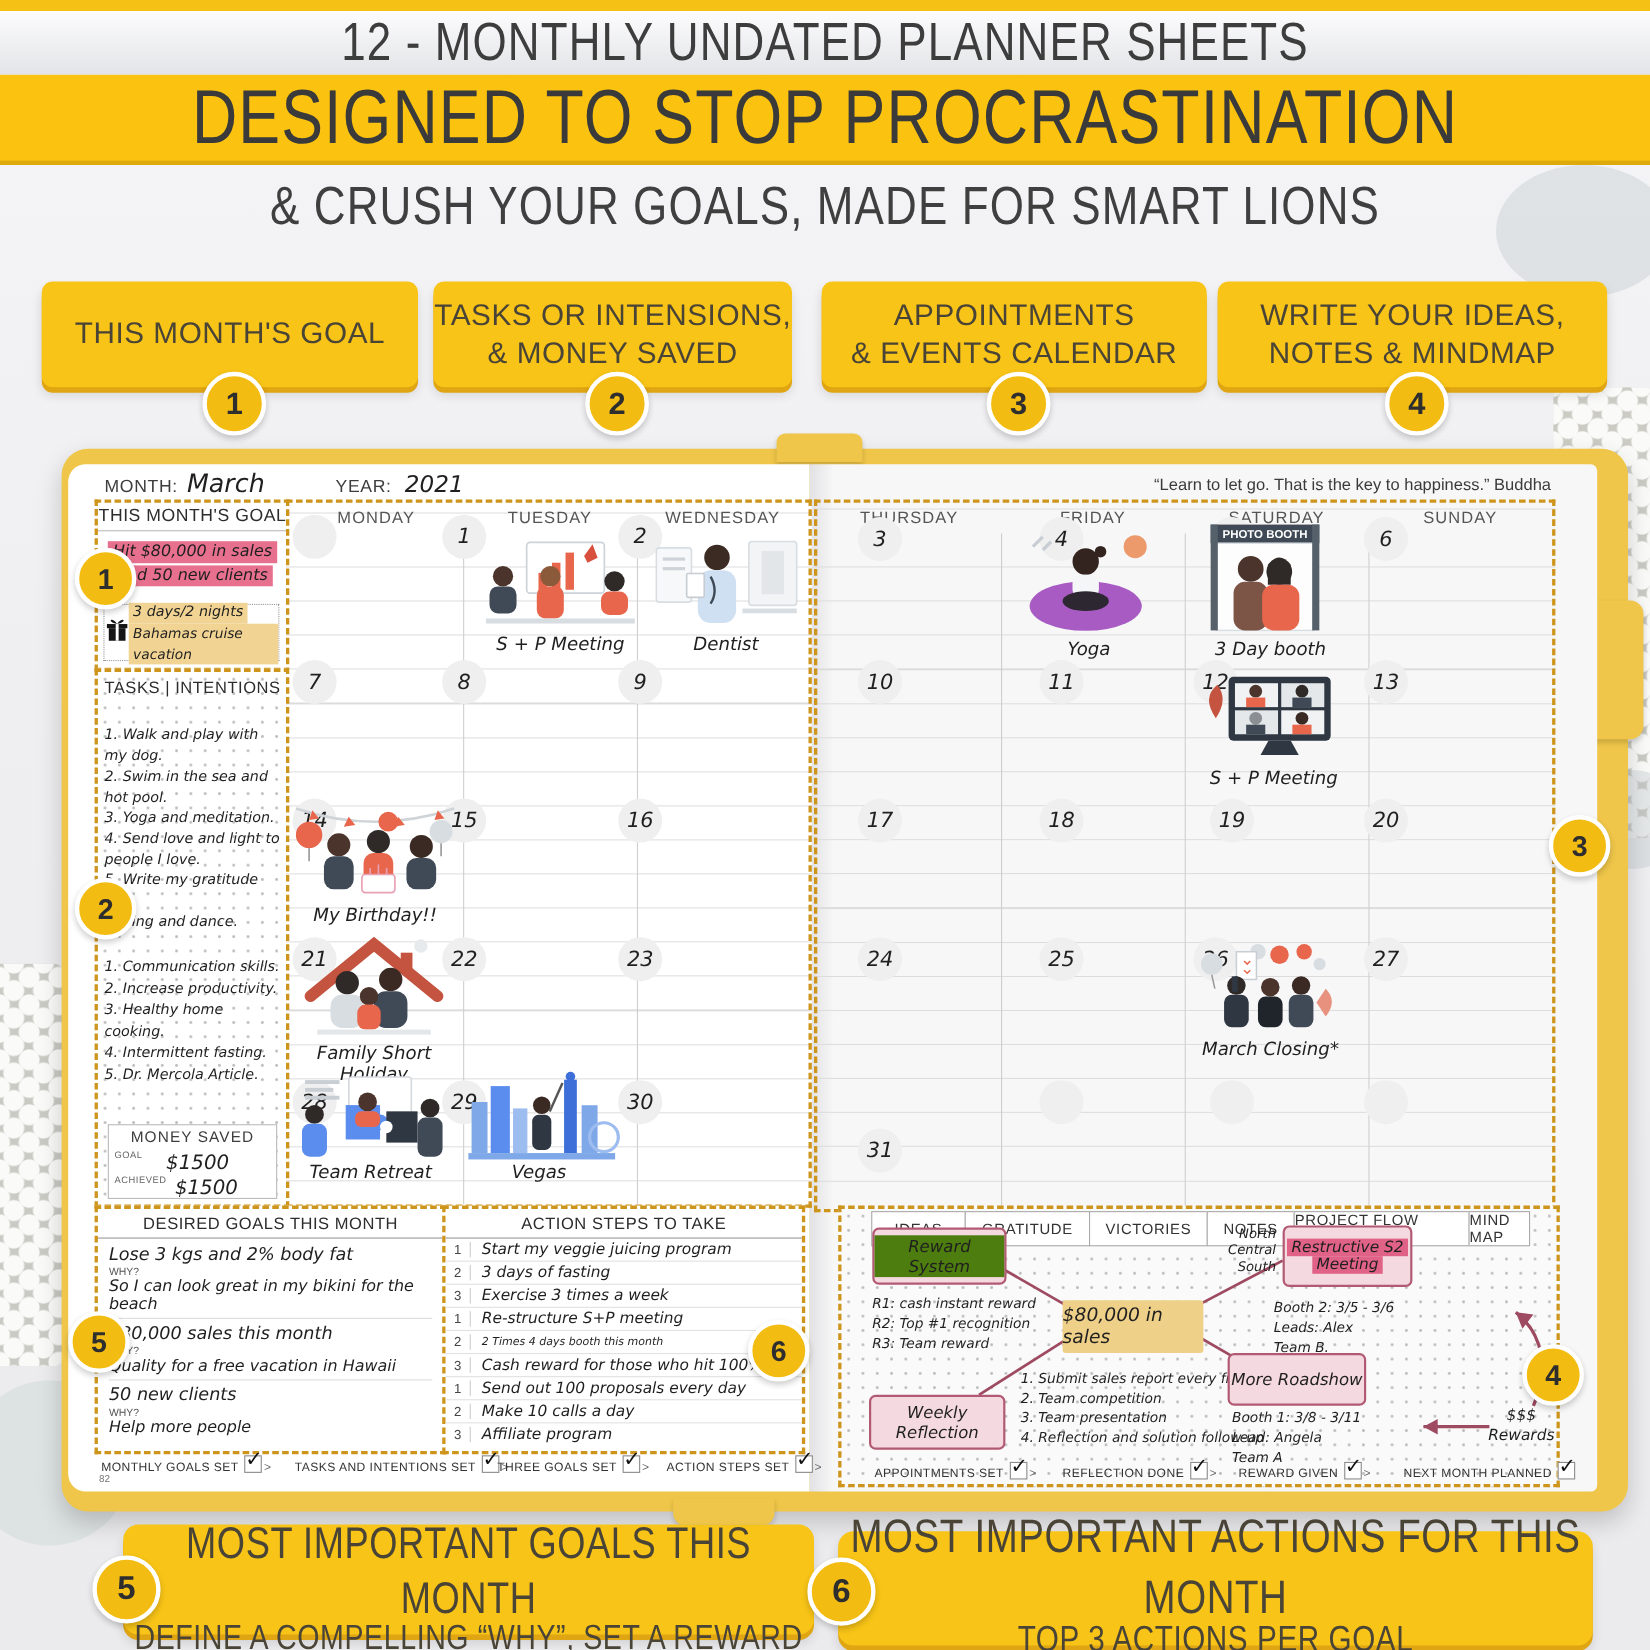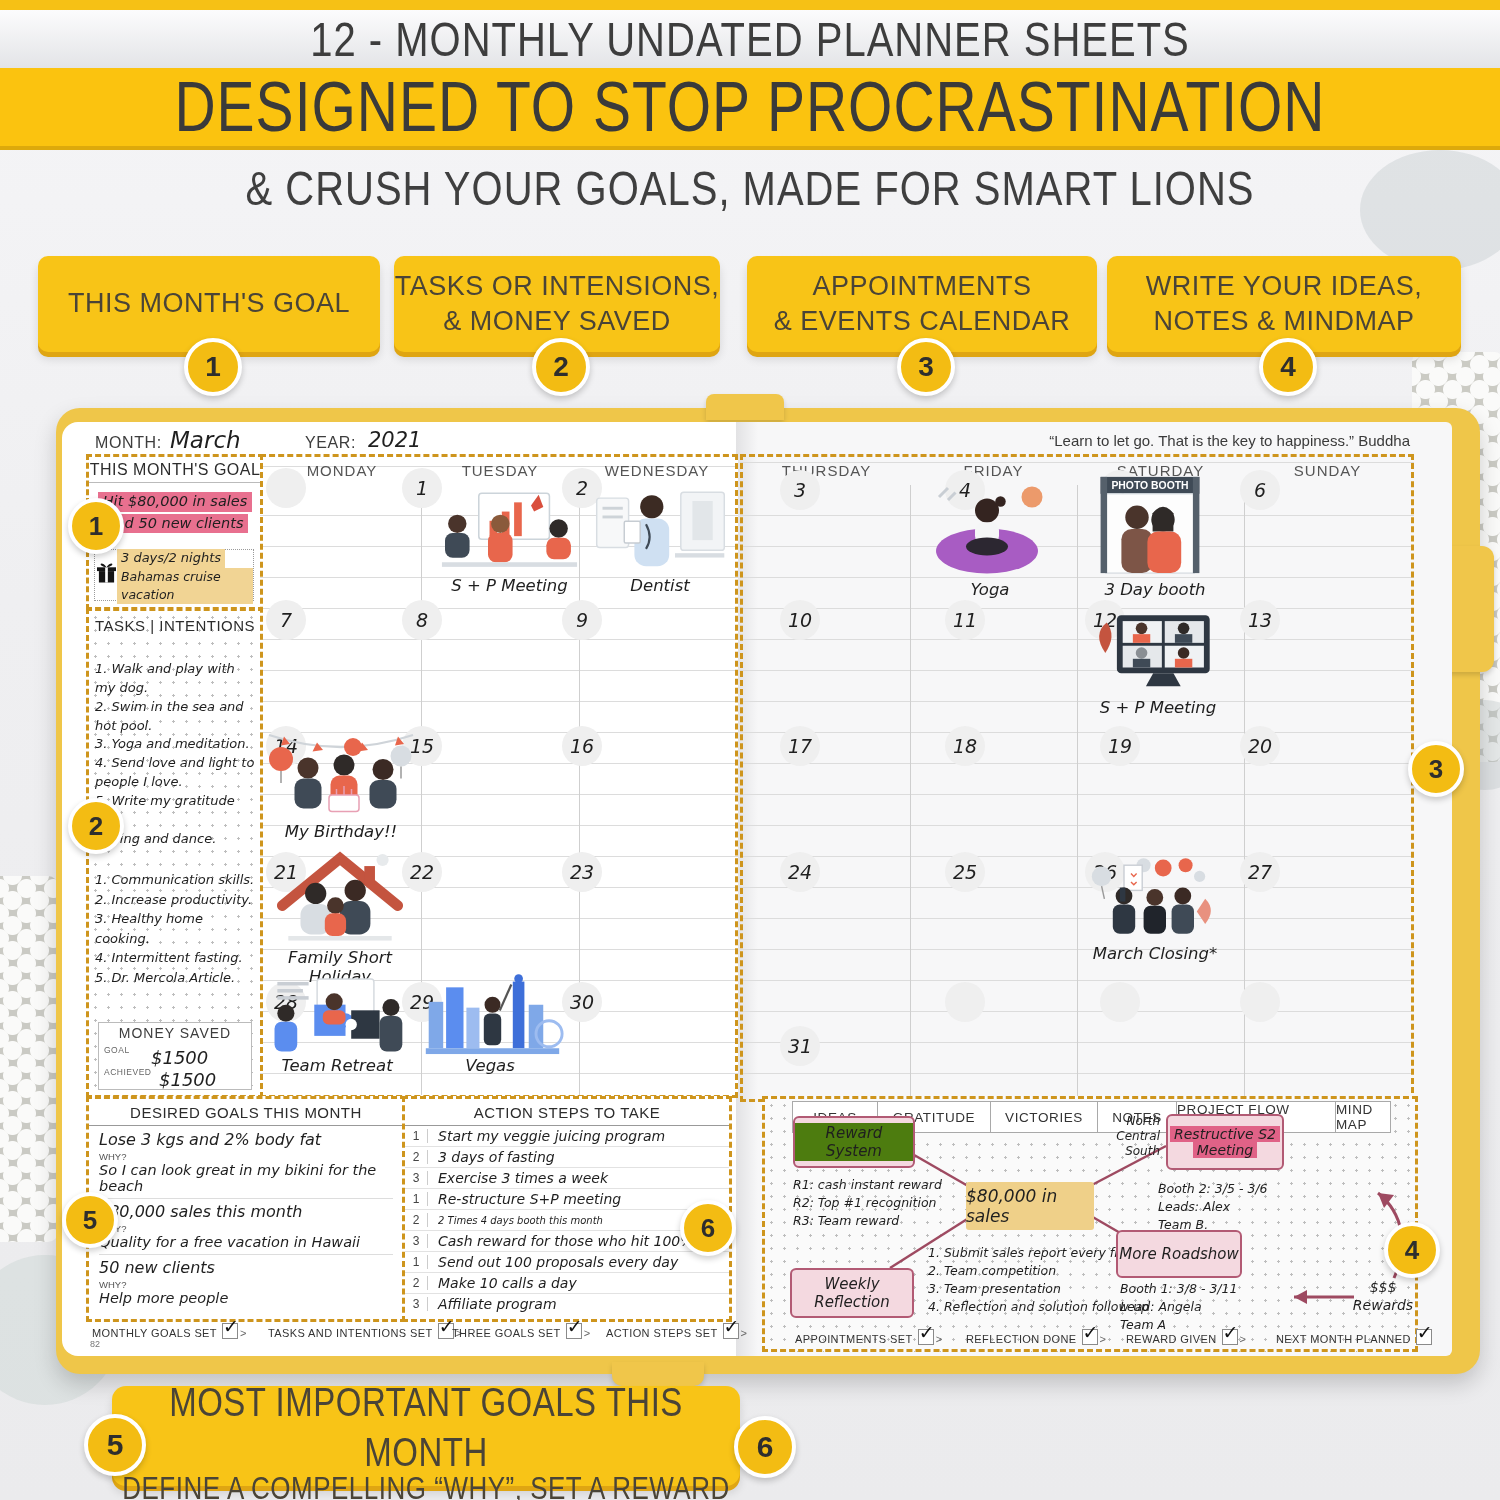--- a/index.html
+++ b/index.html
@@ -555,17 +555,21 @@
     </div>
 
   <div class="abs chip" style="left:112px;top:1386px;width:628px;height:100px;border-radius:14px;font-size:26px;line-height:1.25;justify-content:space-between;">
     <span class="tall" style="font-size:33px;margin-bottom:3px;">MOST IMPORTANT GOALS THIS MONTH</span>
     <span class="tall">DEFINE A COMPELLING “WHY”, SET A REWARD</span>
     <span class="tall">IF YOUR GOAL IS ACHIEVED</span>
   </div>
   <div class="abs numring" style="left:84px;top:1414px;width:54px;height:54px;font-size:30px;">
       <span>5</span>
     </div>
+  <div class="abs chip" style="left:762px;top:1392px;width:686px;height:104px;border-radius:14px;font-size:27px;line-height:1.3;">
+    <span class="tall" style="font-size:35px;margin-bottom:3px;">MOST IMPORTANT ACTIONS FOR THIS MONTH</span>
+    <span class="tall">TOP 3 ACTIONS PER GOAL</span>
+  </div>
   <div class="abs numring" style="left:734px;top:1416px;width:54px;height:54px;font-size:30px;">
       <span>6</span>
     </div>
 
 </div>
 
 </body></html>

